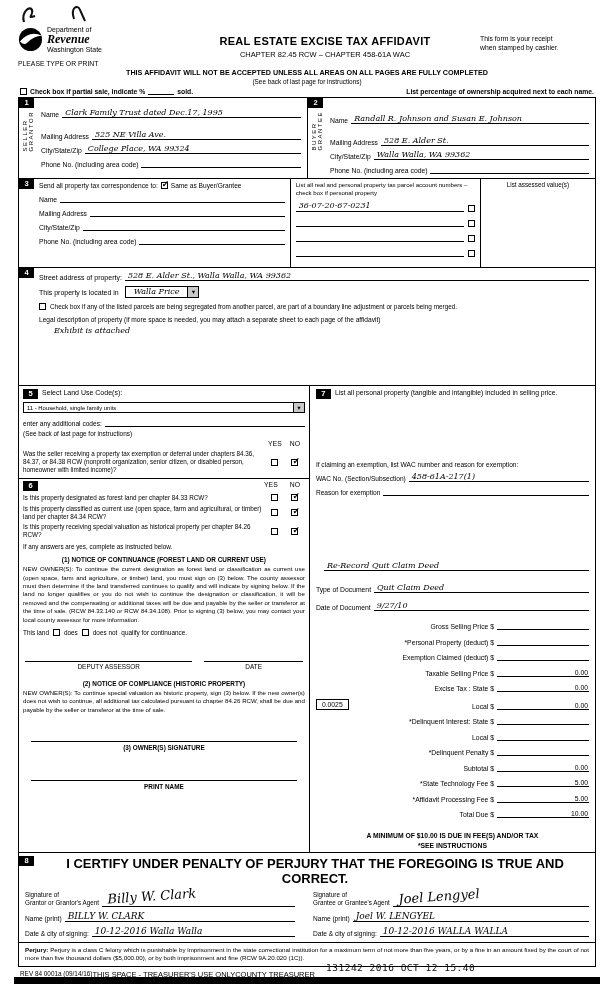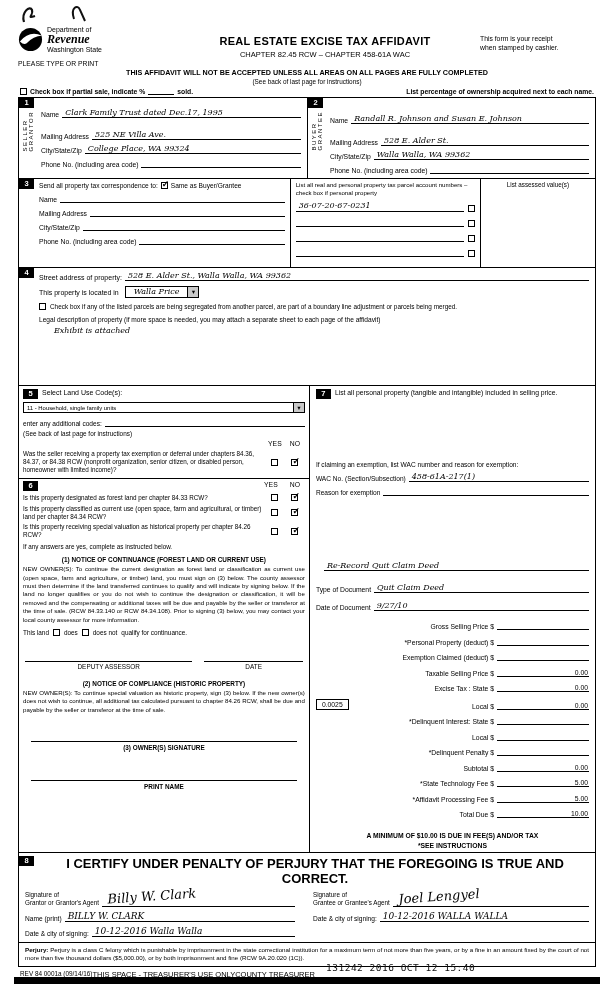--- a/index.html
+++ b/index.html
@@ -553,20 +553,26 @@
             <div class="sigrow">
               <div class="siglab">
                 <div>Signature of</div>
                 <div>Grantee or Grantee's Agent</div>
               </div>
               <div class="fline">
                   <span class="script">Joel Lengyel</span>
                 </div>
             </div>
             <div class="frow8">
+              <span>Name (print)</span>
+              <span class="fline">
+                  <span class="fill" style="font-size:9px">Joel W.  LENGYEL</span>
+                </span>
+            </div>
+            <div class="frow8">
               <span>Date &amp; city of signing:</span>
               <span class="fline">
                   <span class="fill" style="font-size:9px">10-12-2016   WALLA WALLA</span>
                 </span>
             </div>
           </div>
         </div>
       </div>
 
       <div class="perjury">

